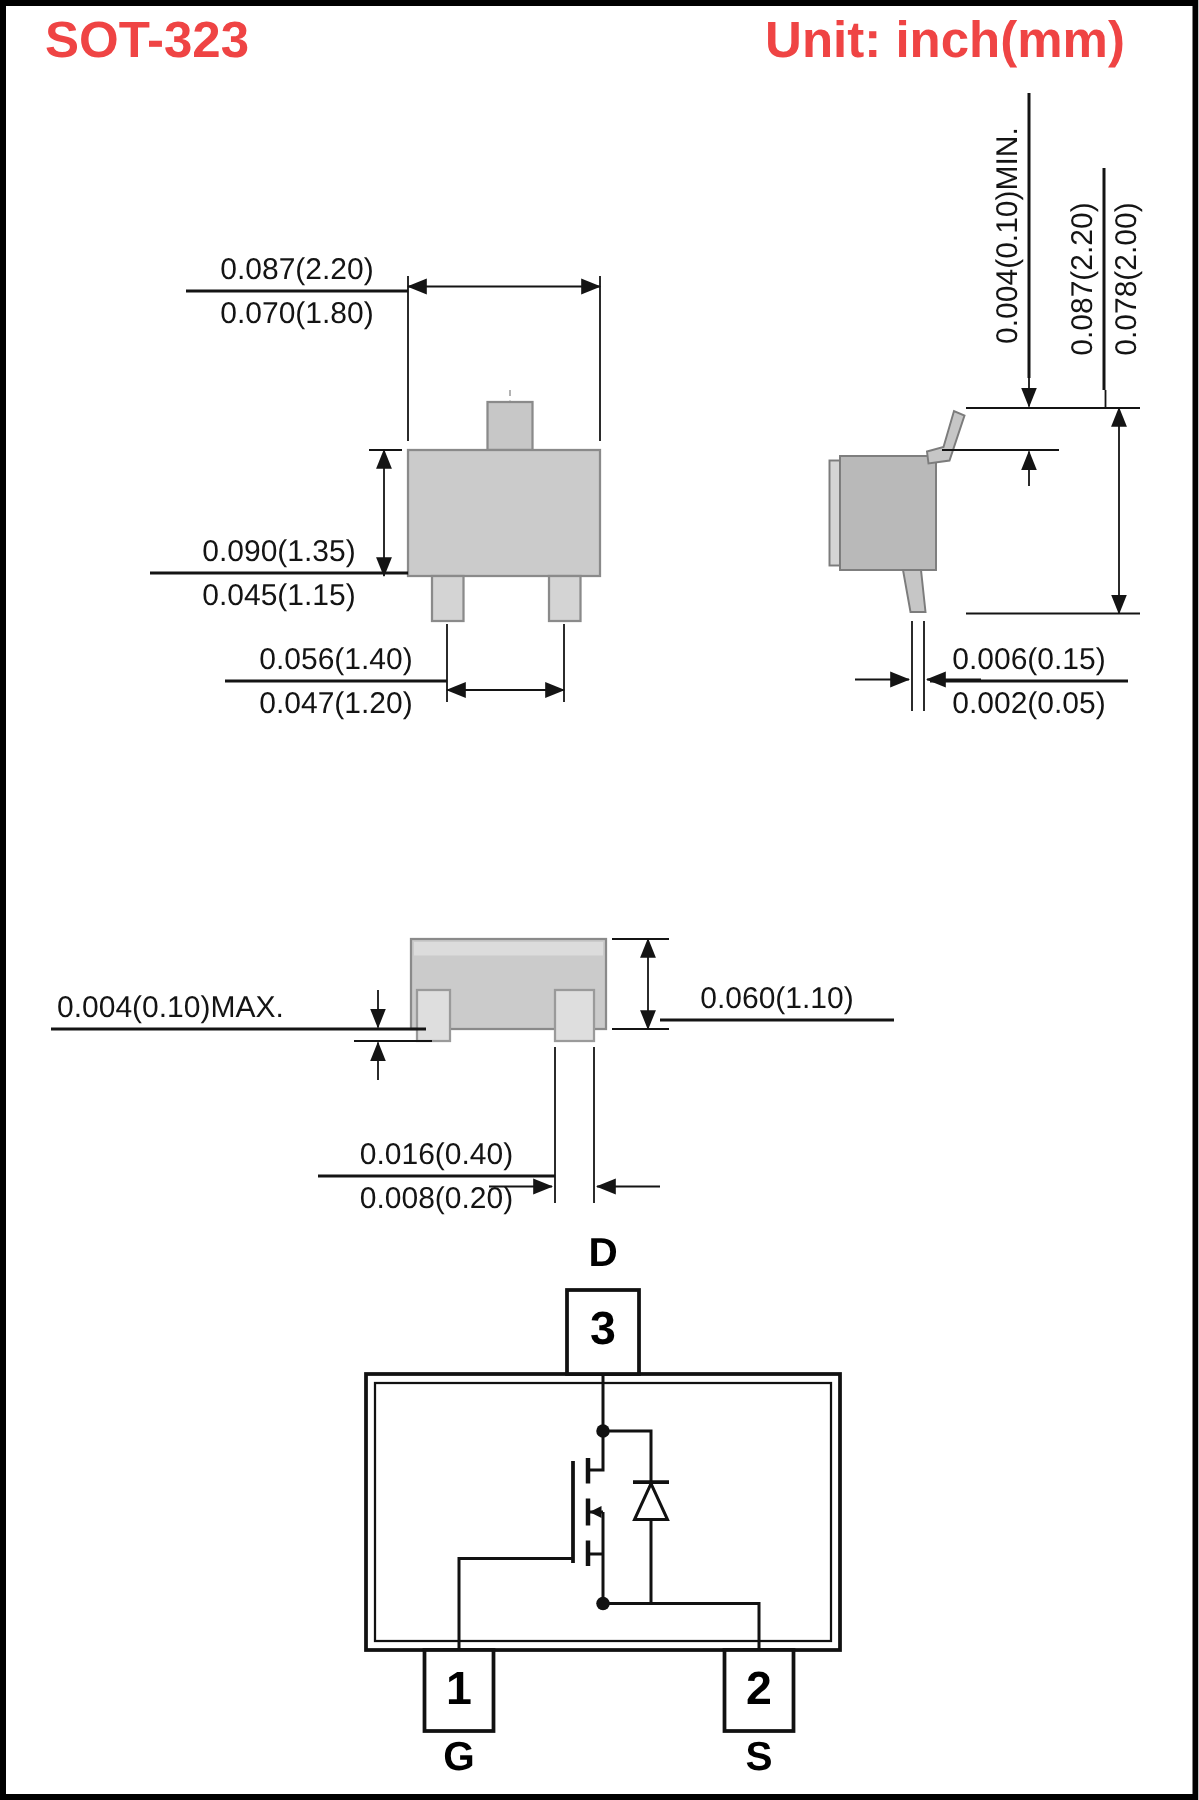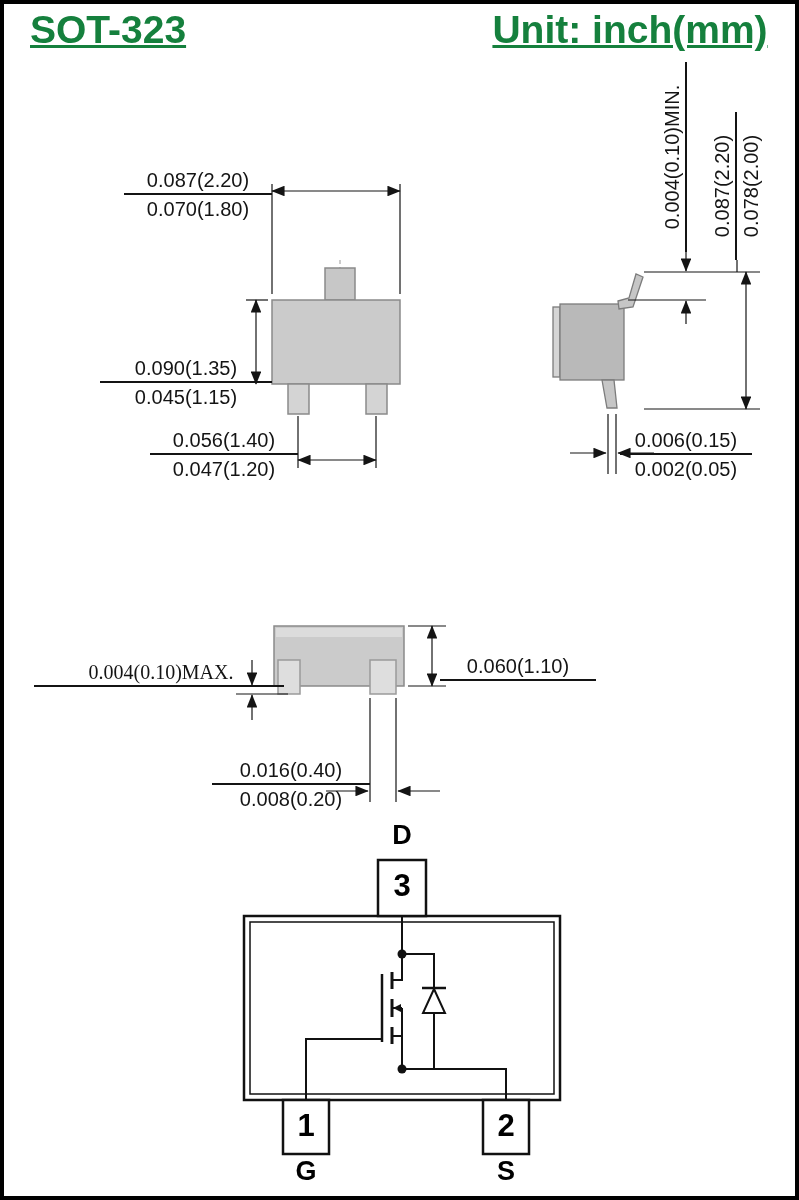--- a/index.html
+++ b/index.html
@@ -4,25 +4,25 @@
 <style>
   html,body { margin:0; padding:0; background:#fff; }
   .page {
     position:relative; width:799px; height:1200px;
     border:4px solid #000; box-sizing:border-box;
     background:#fff; overflow:hidden;
     font-family:"Liberation Sans", sans-serif;
     color:#141414;
   }
   svg.lines { position:absolute; left:0; top:0; }
-  .hdr { position:absolute; font-weight:bold; font-size:39px; color:#15803d; white-space:nowrap;text-decoration:underline; }
+  .hdr { position:absolute; font-weight:bold; font-size:34px; color:#ef4444; white-space:nowrap; }
   .dim { position:absolute; font-size:20px; line-height:1.2; text-align:center; color:#141414; white-space:nowrap; }
   .dim .num { display:block; border-bottom:2px solid #141414; padding-bottom:1px; }
   .dim .den { display:block; padding-top:2px; }
-  .dim.left { text-align:center;font-family:Liberation Serif, serif; }
+  .dim.left { text-align:left; }
   .dim.left .num { padding-left:4px; }
   .dim.rot { transform-origin:0 0; transform:rotate(-90deg); }
   .pinnum { position:absolute; font-weight:bold; font-size:31px; text-align:center; color:#000; }
   .pinname { position:absolute; font-weight:bold; font-size:27px; text-align:center; color:#000; }
 </style>
 </head>
 <body>
 
 <div class="page">
 

